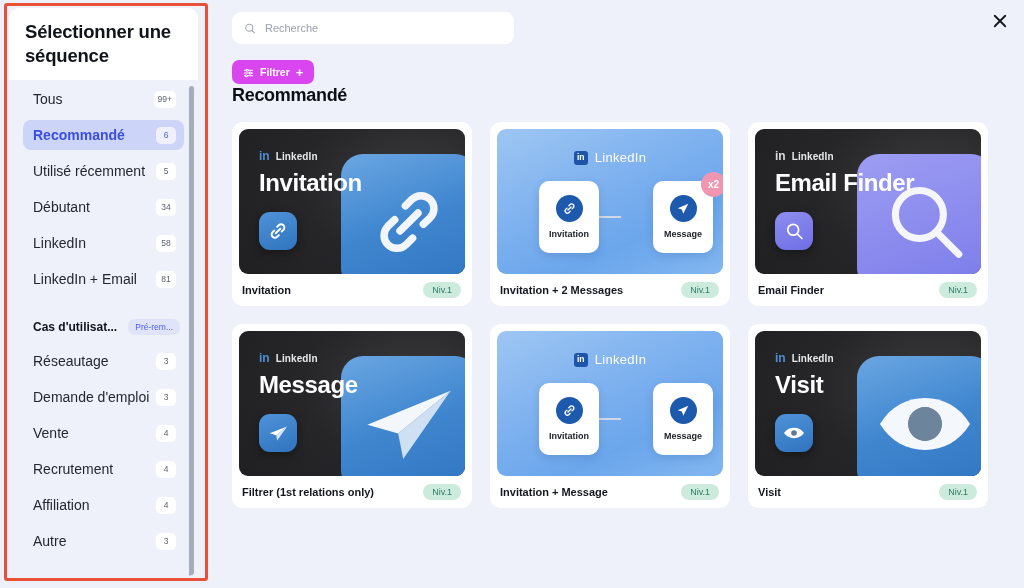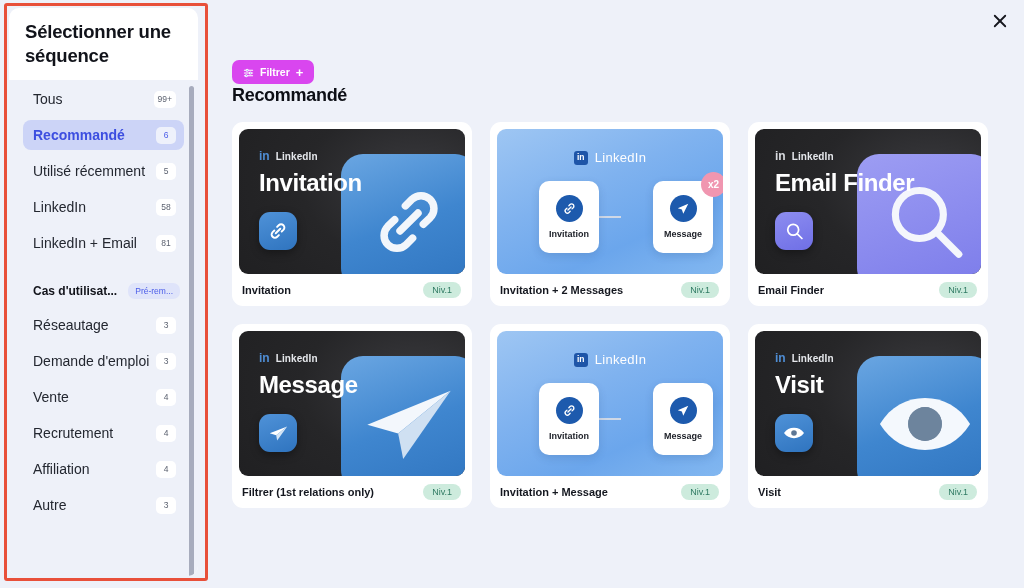--- a/index.html
+++ b/index.html
@@ -362,20 +362,24 @@
         </li>
         <li class="nav-item active">
           <span class="nav-label">Recommandé</span>
           <span class="nav-count">6</span>
         </li>
         <li class="nav-item">
           <span class="nav-label">Utilisé récemment</span>
           <span class="nav-count">5</span>
         </li>
         <li class="nav-item">
+          <span class="nav-label">Débutant</span>
+          <span class="nav-count">34</span>
+        </li>
+        <li class="nav-item">
           <span class="nav-label">LinkedIn</span>
           <span class="nav-count">58</span>
         </li>
         <li class="nav-item">
           <span class="nav-label">LinkedIn + Email</span>
           <span class="nav-count">81</span>
         </li>
       </ul>
 
       <div class="section-head">
@@ -412,20 +416,27 @@
 
       <div class="sb-track"></div>
       <div class="sb-thumb"></div>
     </div>
   </div>
 
   <div class="annot-box"></div>
 
   <div class="main">
 
+    <div class="search-wrap">
+      <svg width="13" height="13" viewBox="0 0 24 24" fill="none" stroke="#a3a9b8" stroke-width="2.2">
+        <circle cx="10.5" cy="10.5" r="7"></circle>
+        <line x1="16" y1="16" x2="21" y2="21" stroke-linecap="round"></line>
+      </svg>
+      <input class="search-input" type="text" placeholder="Recherche" style="">
+    </div>
 
     <button class="filter-btn">
       <svg width="11" height="11" viewBox="0 0 24 24" stroke="#ffffff" stroke-width="2.2" fill="none">
         <line x1="3" y1="7" x2="21" y2="7" stroke-linecap="round"></line>
         <line x1="3" y1="13" x2="21" y2="13" stroke-linecap="round"></line>
         <line x1="3" y1="19" x2="21" y2="19" stroke-linecap="round"></line>
         <circle cx="9" cy="7" r="2.2" fill="#3b50e0"></circle>
         <circle cx="16" cy="13" r="2.2" fill="#3b50e0"></circle>
         <circle cx="7" cy="19" r="2.2" fill="#3b50e0"></circle>
       </svg>

